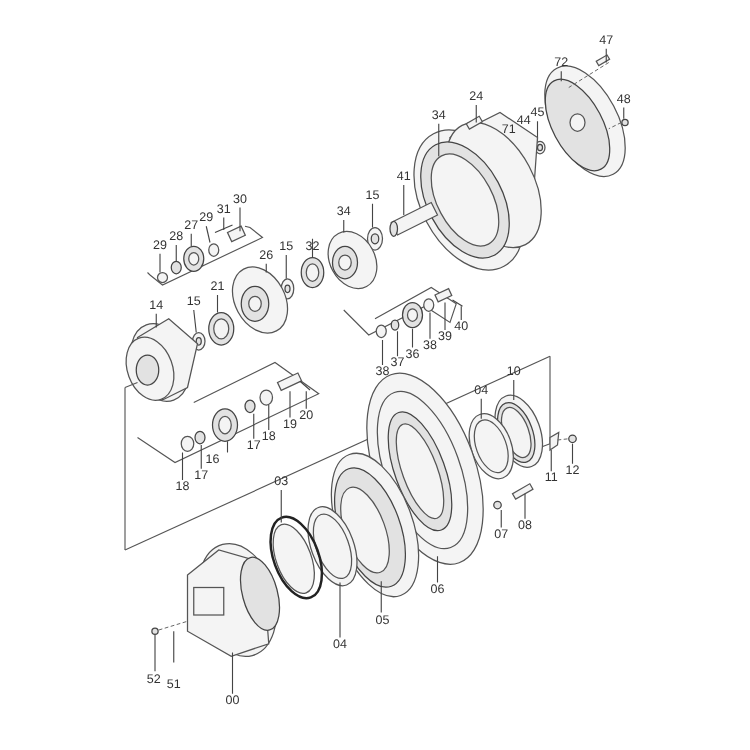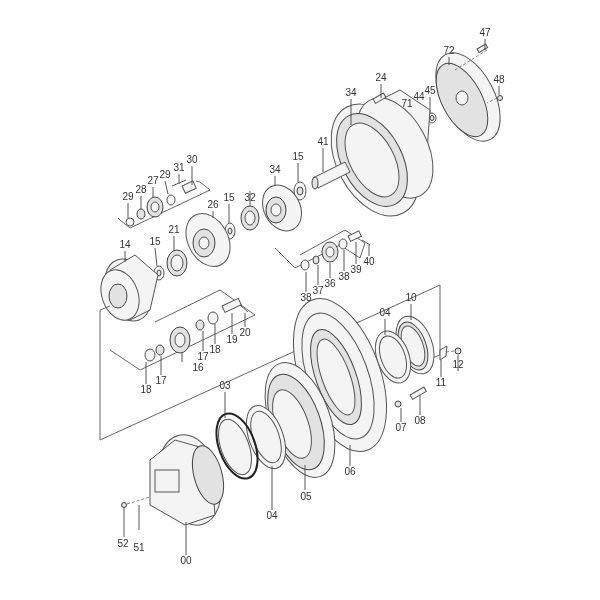--- a/index.html
+++ b/index.html
@@ -253,25 +253,25 @@
   <span class="lbl" style="left:344px;top:277px">38</span>
   <span class="lbl" style="left:330px;top:284px">36</span>
   <span class="lbl" style="left:318px;top:291px">37</span>
   <span class="lbl" style="left:306px;top:298px">38</span>
   <span class="lbl" style="left:411px;top:298px">10</span>
   <span class="lbl" style="left:385px;top:313px">04</span>
   <span class="lbl" style="left:245px;top:333px">20</span>
   <span class="lbl" style="left:232px;top:340px">19</span>
   <span class="lbl" style="left:215px;top:350px">18</span>
   <span class="lbl" style="left:203px;top:357px">17</span>
-  <span class="lbl" style="left:198px;top:368px">16</span>
+  <span class="lbl" style="left:170px;top:368px">16</span>
   <span class="lbl" style="left:161px;top:381px">17</span>
   <span class="lbl" style="left:146px;top:390px">18</span>
   <span class="lbl" style="left:441px;top:383px">11</span>
-  <span class="lbl" style="left:458px;top:365px">12</span>
+  <span class="lbl" style="left:458px;top:377px">12</span>
   <span class="lbl" style="left:225px;top:386px">03</span>
   <span class="lbl" style="left:420px;top:421px">08</span>
   <span class="lbl" style="left:401px;top:428px">07</span>
   <span class="lbl" style="left:350px;top:472px">06</span>
   <span class="lbl" style="left:306px;top:497px">05</span>
   <span class="lbl" style="left:272px;top:516px">04</span>
   <span class="lbl" style="left:123px;top:544px">52</span>
   <span class="lbl" style="left:139px;top:548px">51</span>
   <span class="lbl" style="left:186px;top:561px">00</span>
 </div>

